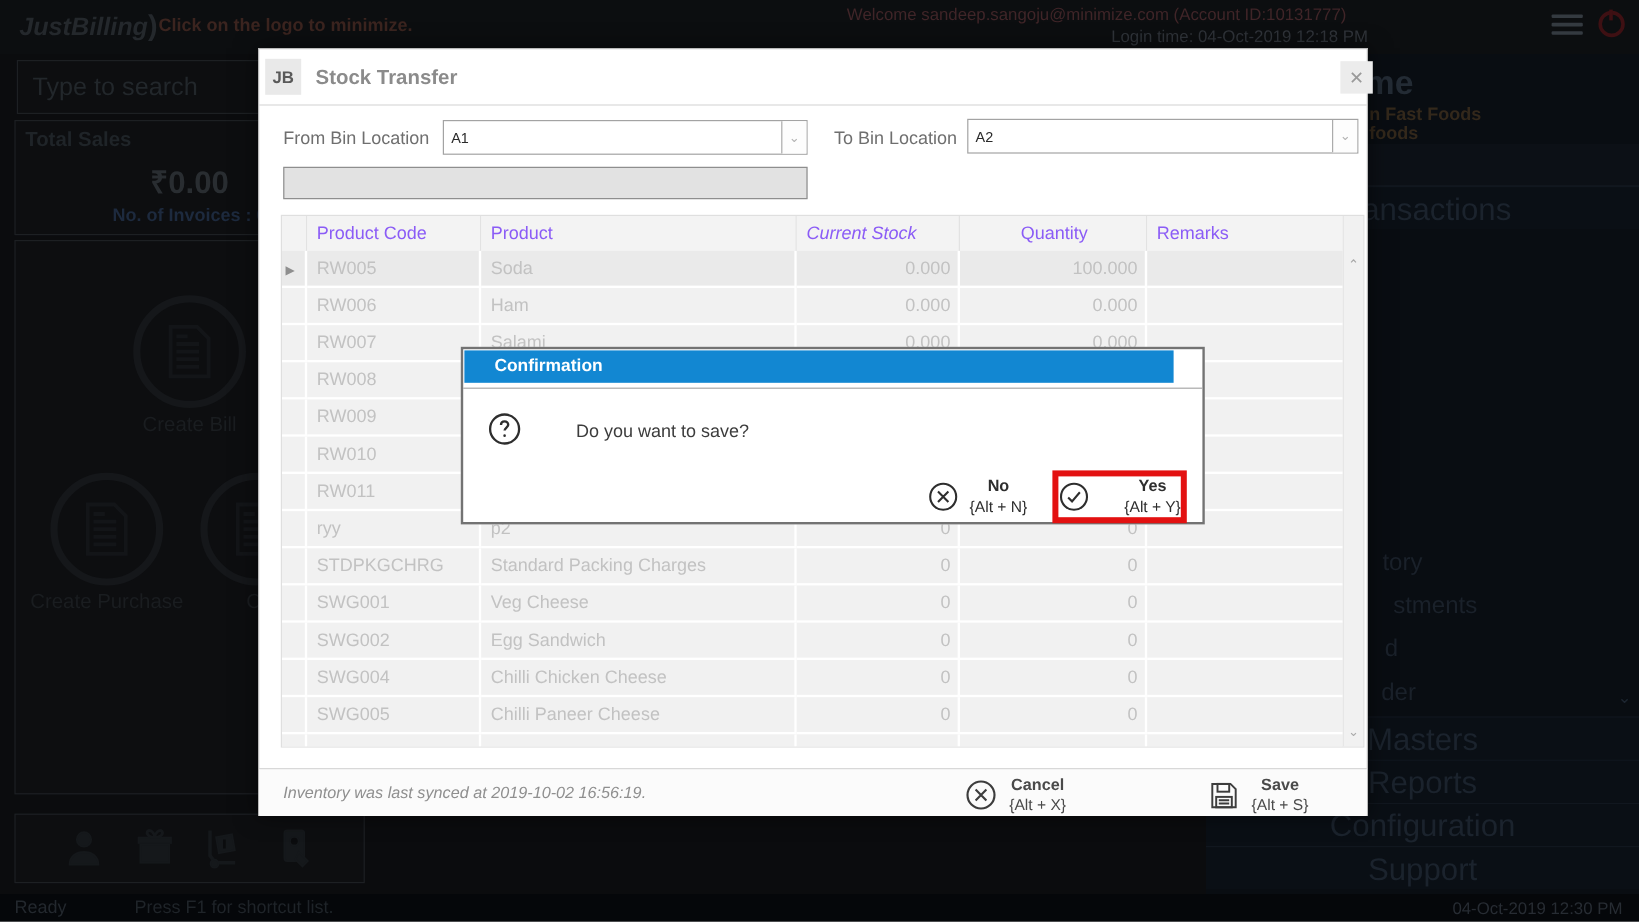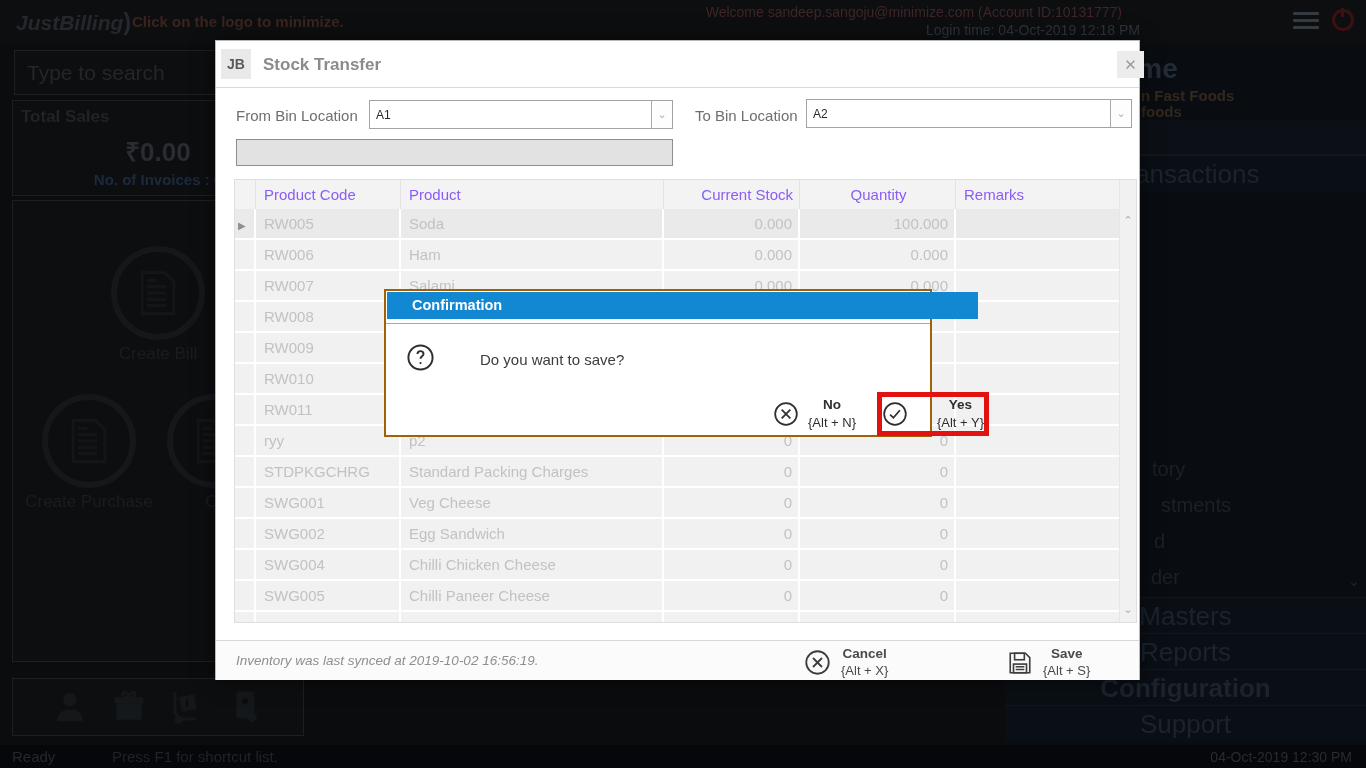--- a/index.html
+++ b/index.html
@@ -82,21 +82,21 @@
 
   .dlg-footer { left:0; top:599px; width:100%; height:40px; border-top:1px solid #d8d8d8; background:#fbfbfb; }
   .sync-note { left:20px; top:12px; font-size:13.5px; font-style:italic; color:#8f8f8f; }
   .foot-btn { display:flex; align-items:center; gap:10px; cursor:pointer; }
   .foot-btn .lbl { font-size:13.5px; font-weight:bold; color:#4a4a4a; text-align:center; line-height:1.25; }
   .foot-btn .sc { font-size:13px; font-weight:normal; color:#4a4a4a; }
   .cancel-btn { left:588px; top:5px; }
   .save-btn { left:791px; top:5px; }
 
   
-  .confirm { left:384px; top:289px; width:548px; height:148px; background:#fff; border:2px solid #a16207; z-index:20;padding-left:36px; }
+  .confirm { left:384px; top:289px; width:620px; height:148px; background:#fff; border:2px solid #737373; z-index:20;padding-left:36px; }
   .cf-title { left:1px; top:1px; width:591px; height:27px; background:#1287d2; color:#fff; font-size:14.5px; font-weight:bold; line-height:27px; padding-left:25px; }
   .cf-line { left:0; top:32px; width:100%; height:1px; background:#a8a8a8; }
   .cf-q { left:20px; top:52px; }
   .cf-msg { left:94px; top:60px; font-size:15px; color:#3c3c3c; }
   .no-btn { left:387px; top:105px; display:flex; align-items:center; gap:9px; cursor:pointer; }
   .no-btn .lbl, .yes-box .lbl { font-size:13.5px; font-weight:bold; color:#2e2e2e; text-align:center; line-height:1.3; }
   .no-btn .sc, .yes-box .sc { font-size:13px; font-weight:normal; color:#2e2e2e; }
   .yes-box { left:491px; top:101px; width:112px; height:44px; border:5px solid #e31111; display:flex; align-items:center; justify-content:space-between; gap:9px; cursor:pointer; }
 </style>
 </head>
@@ -178,21 +178,21 @@
   <div class="abs sb-store2">foods</div>
   <div class="abs sb-band"></div>
   <div class="abs sb-item" style="top:110px;">Transactions</div>
   <div class="abs sb-sub" style="left:147px; top:413px;">tory</div>
   <div class="abs sb-sub" style="left:156px; top:449px;">stments</div>
   <div class="abs sb-sub" style="left:149px; top:485px;">d</div>
   <div class="abs sb-sub" style="left:146px; top:521px;">der</div>
   <div class="abs sb-chevron">⌄</div>
   <div class="abs sb-item" style="top:552px;">Masters</div>
   <div class="abs sb-item" style="top:588px;">Reports</div>
-  <div class="abs sb-item" style="top:624px;font-weight:bold;">Configuration</div>
+  <div class="abs sb-item" style="top:624px;">Configuration</div>
   <div class="abs sb-item" style="top:660px;">Support</div>
 </div>
 
 <div class="abs statusbar">
   <div class="abs st-ready">Ready</div>
   <div class="abs st-hint">Press F1 for shortcut list.</div>
   <div class="abs st-date">04-Oct-2019 12:30 PM</div>
 </div>
 
 <div class="abs dlg">
@@ -212,21 +212,21 @@
     <span class="val">A2</span>
     <span class="dd">⌄</span>
   </div>
   <div class="abs gray-field"></div>
 
   <div class="abs tbl">
     <div class="thead">
       <div class="c w-sel"></div>
       <div class="c w-code">Product Code</div>
       <div class="c w-prod">Product</div>
-      <div class="c w-stk" style="text-align:right; padding-left:8px;">Current Stock</div>
+      <div class="c w-stk" style="text-align:left; padding-left:8px;font-style:italic;">Current Stock</div>
       <div class="c w-qty" style="text-align:center; padding-left:8px;">Quantity</div>
       <div class="c w-rem">Remarks</div>
     </div>
     <div class="tbody">
         <div class="trow selected">
         <div class="c w-sel"><span class="arrow">▶</span></div>
         <div class="c w-code">RW005</div>
         <div class="c w-prod">Soda</div>
         <div class="c w-stk">0.000</div>
         <div class="c w-qty">100.000</div>

